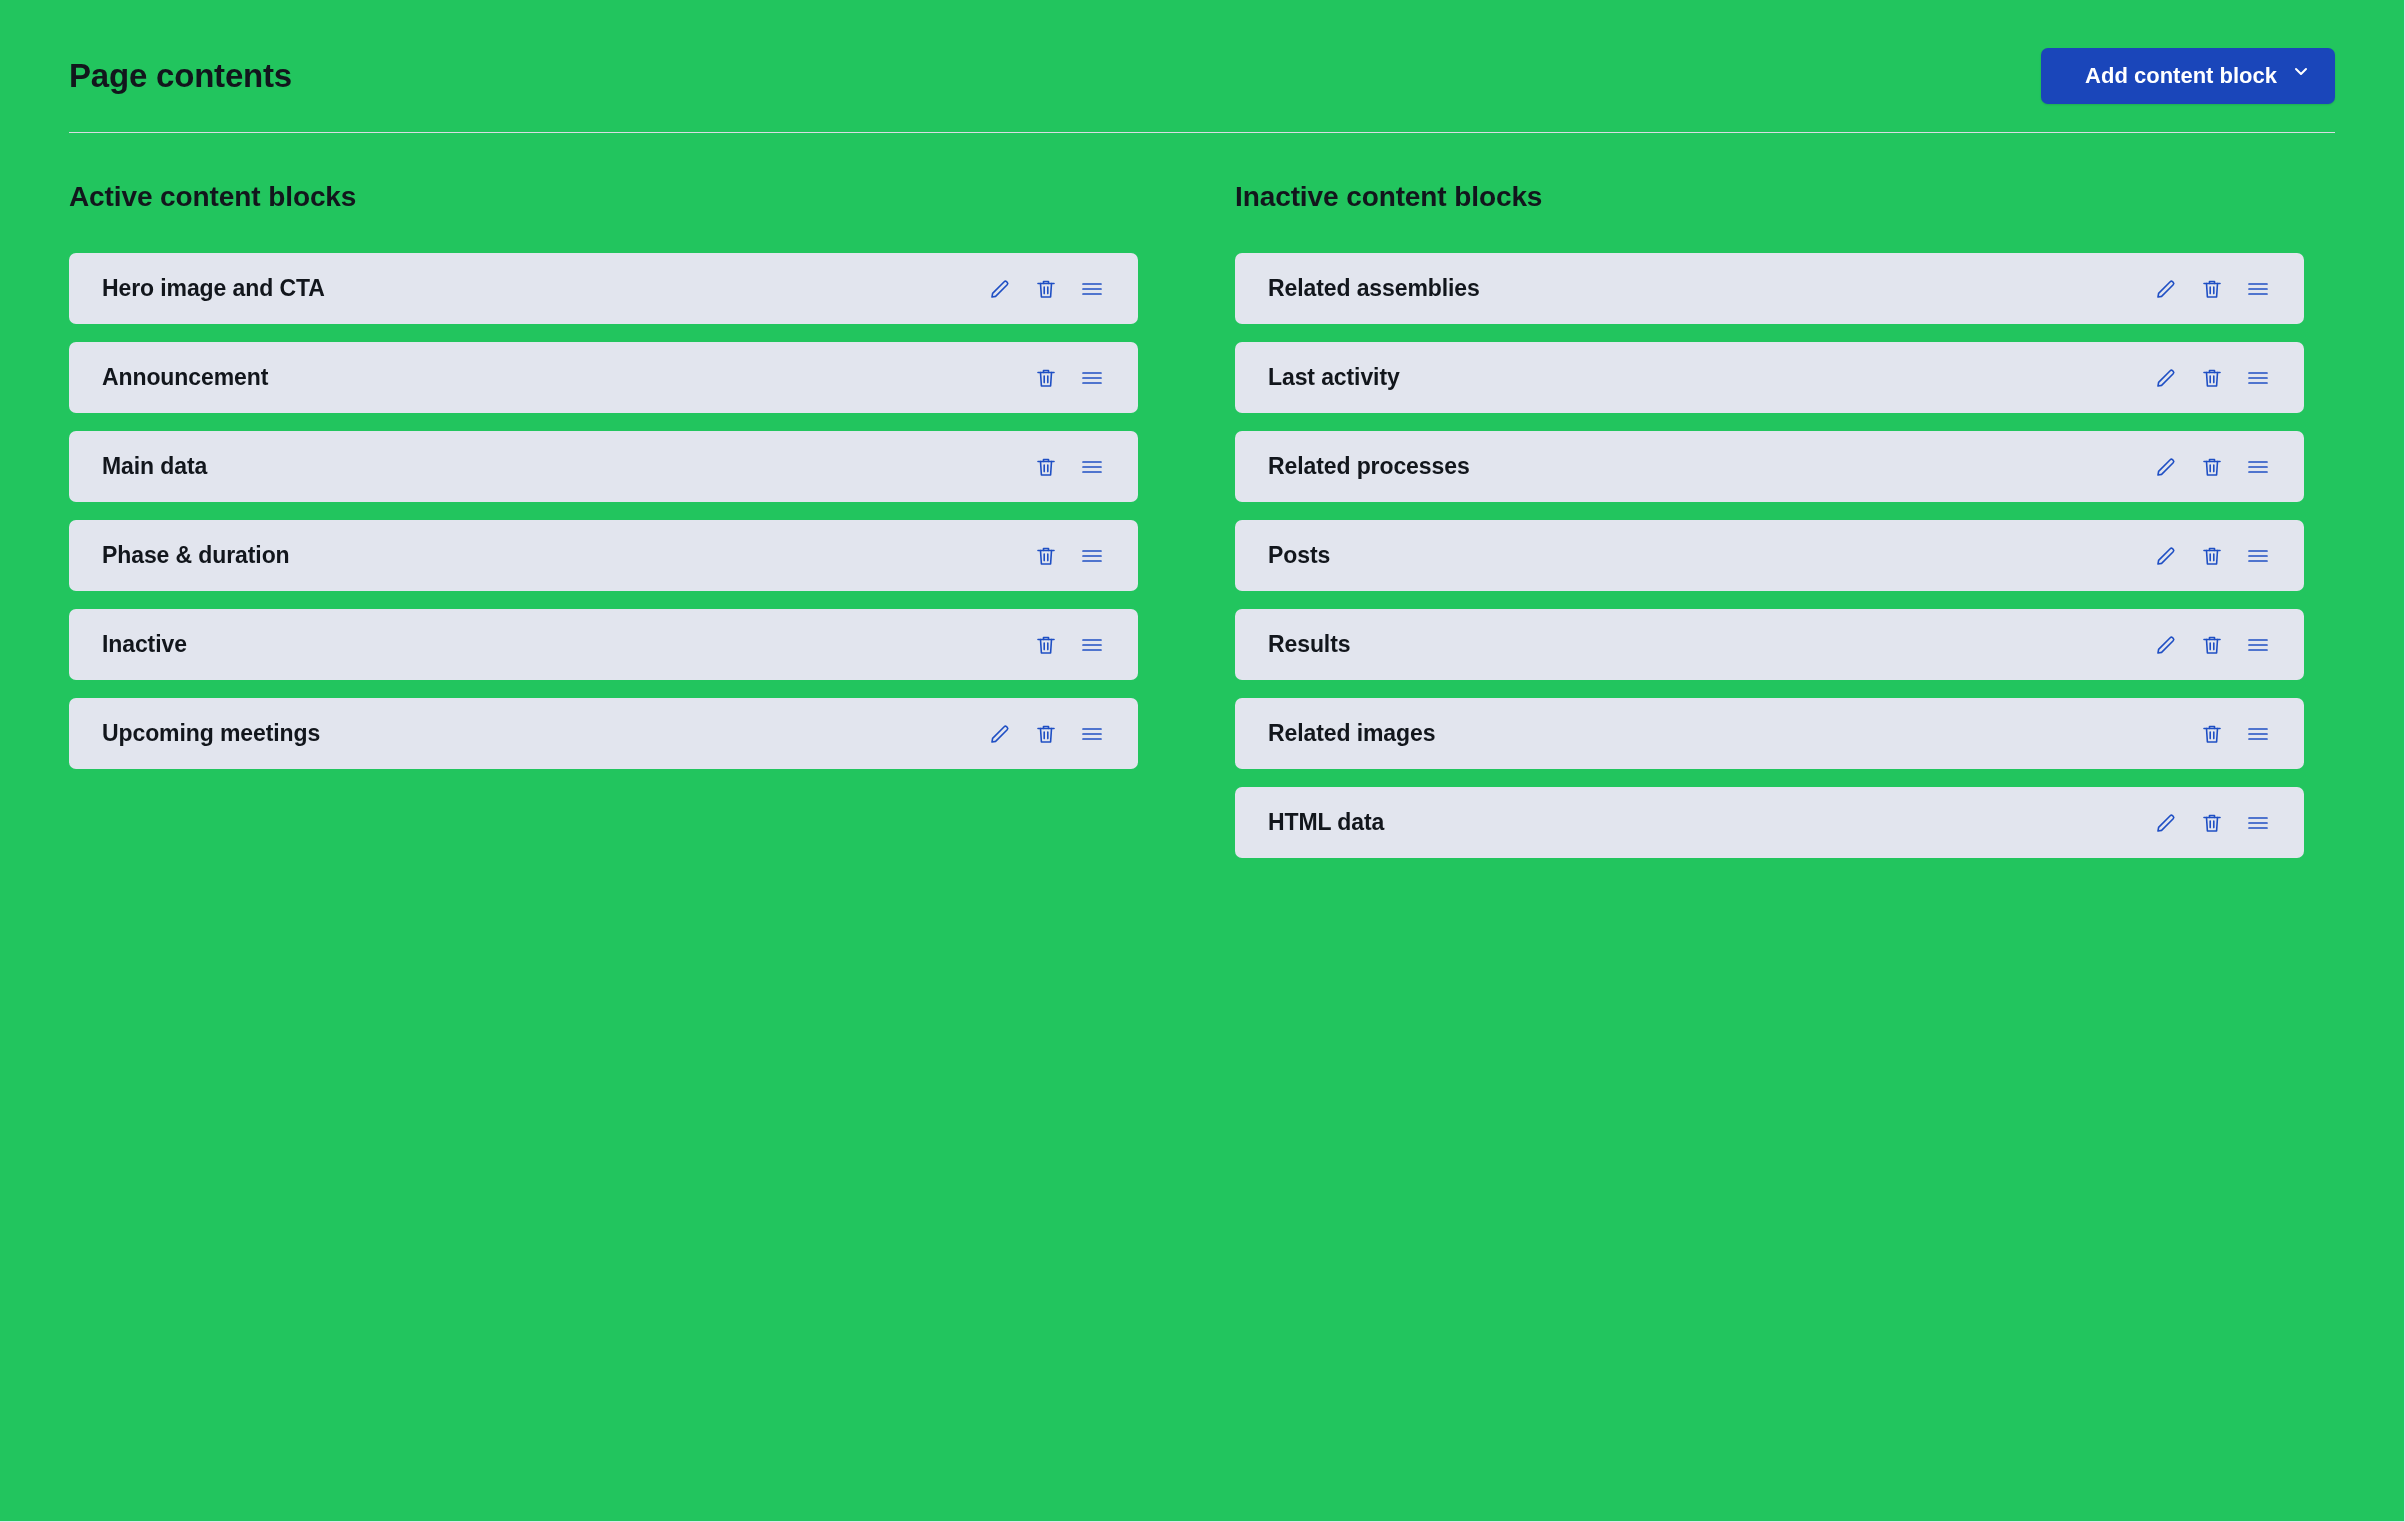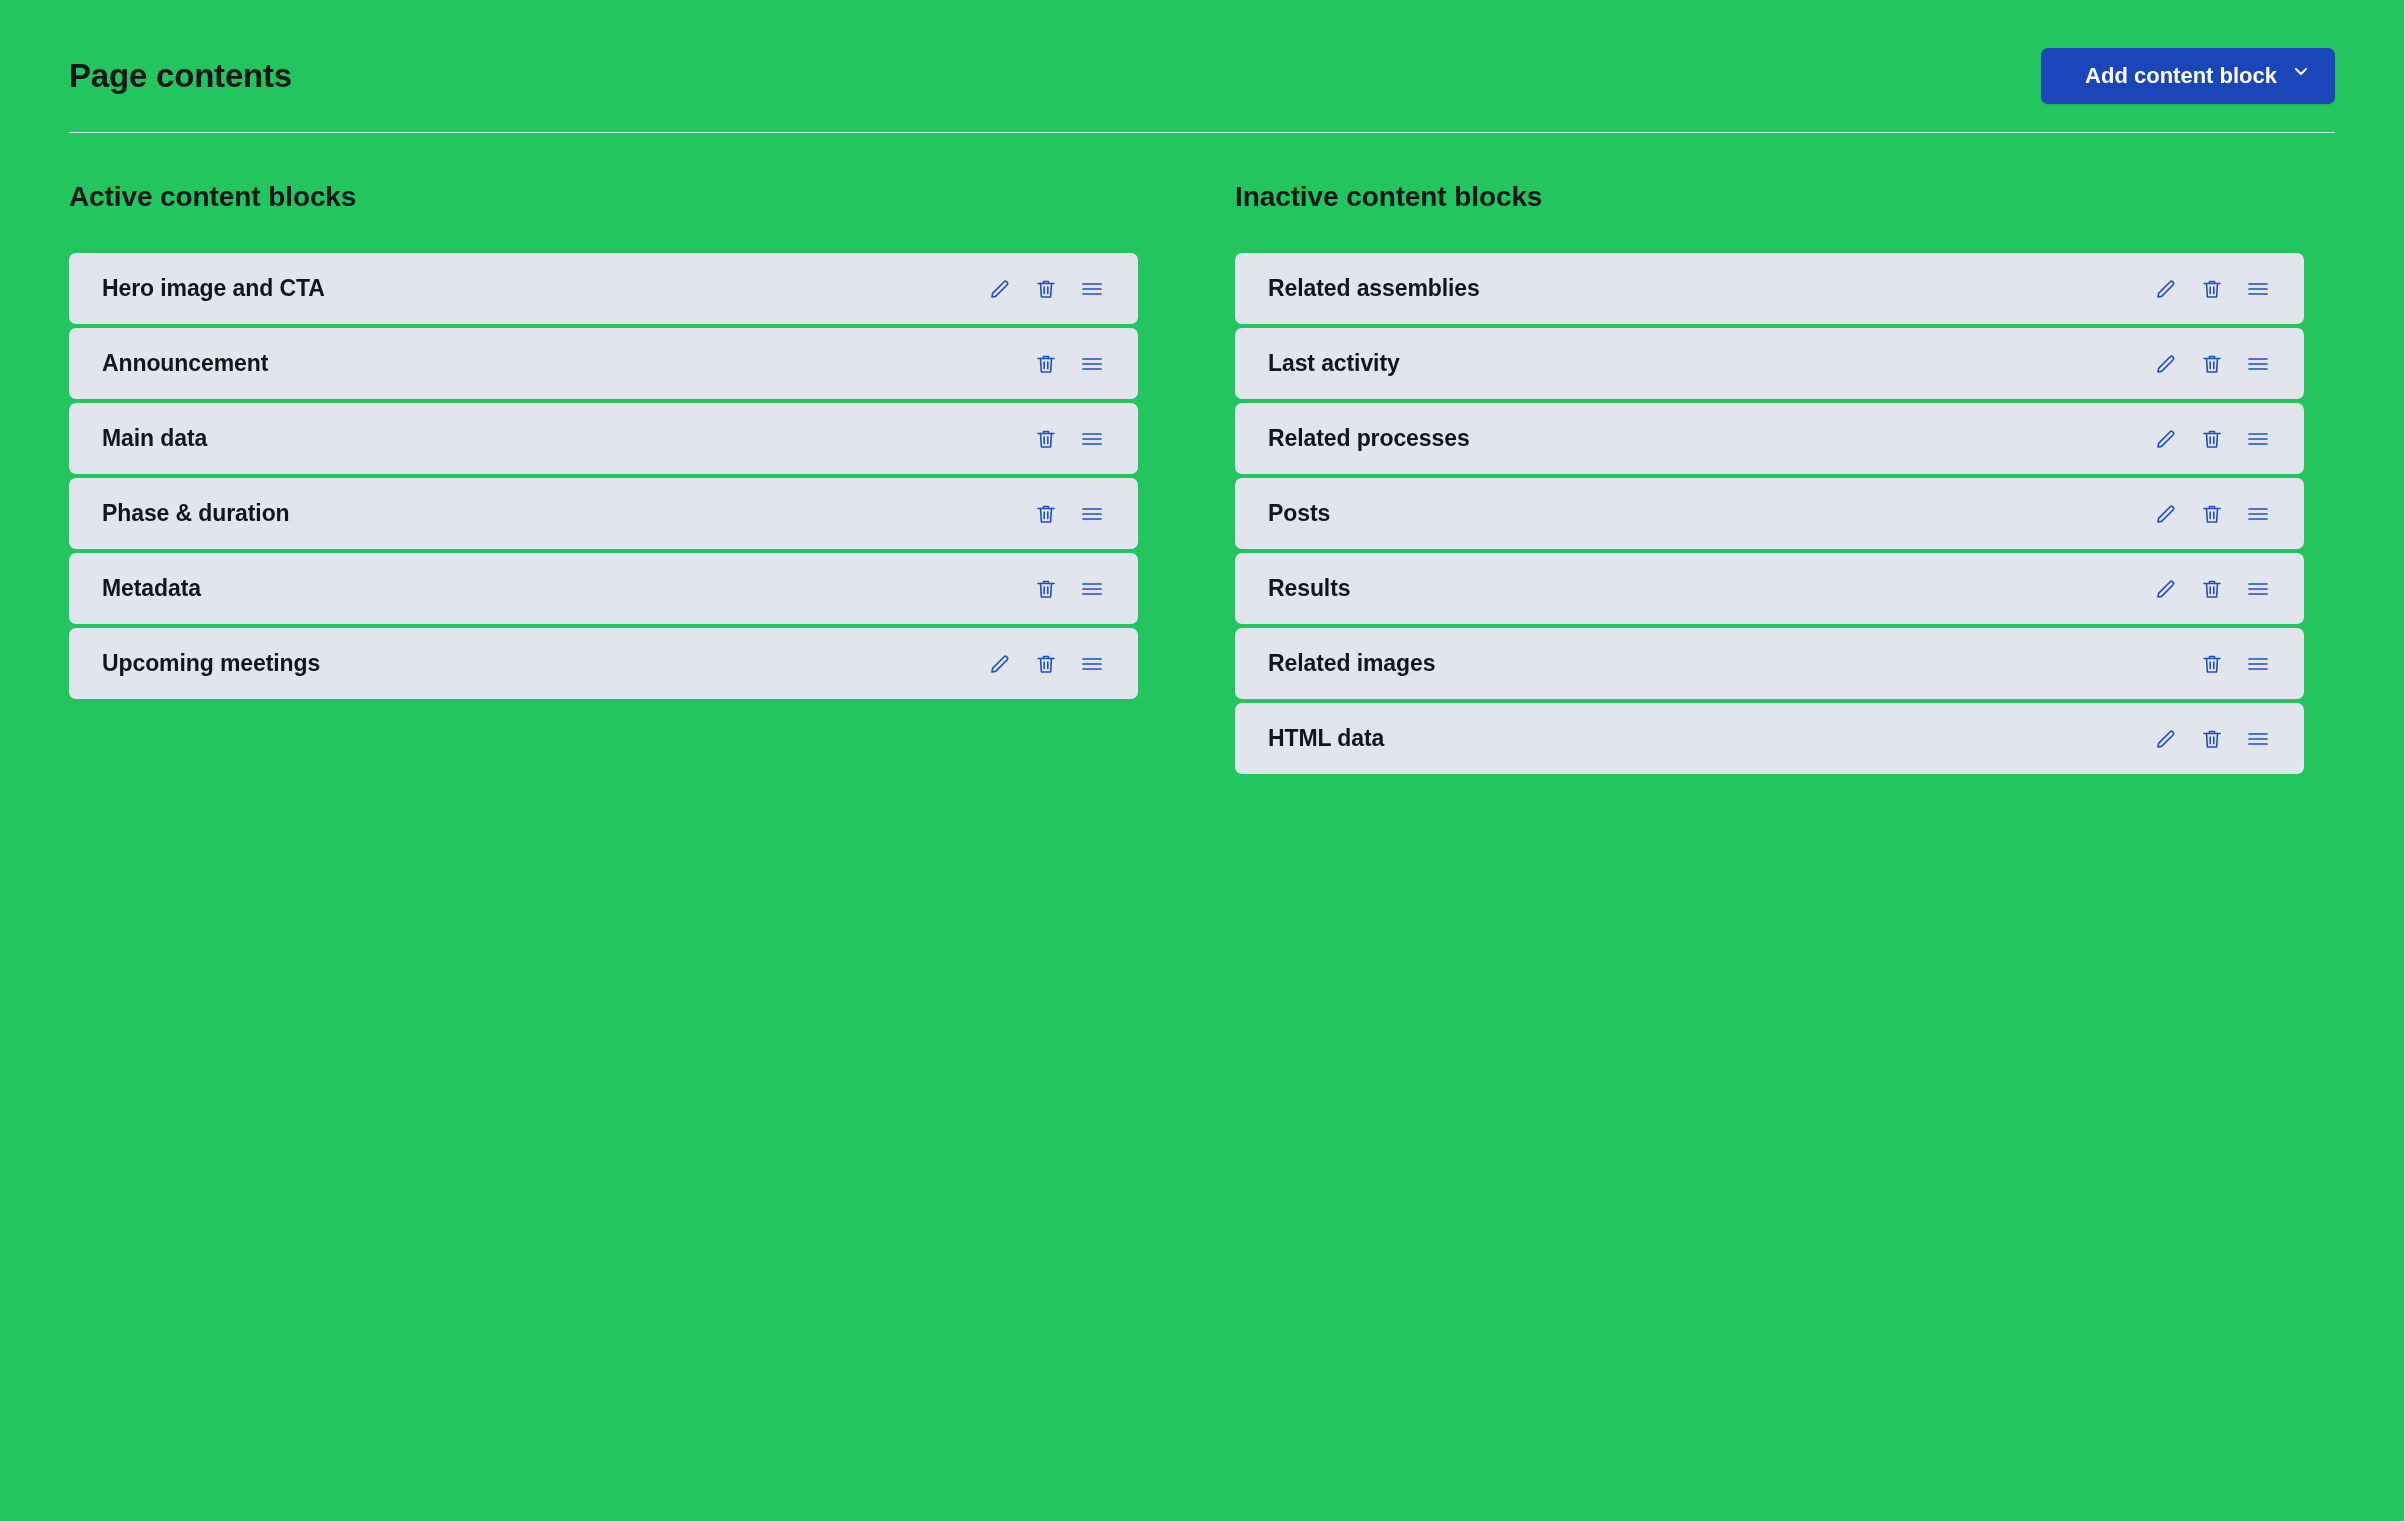--- a/index.html
+++ b/index.html
@@ -82,21 +82,21 @@
     font-size: 28px;
     font-weight: bold;
     color: #12161c;
     margin: 0 0 40px 0;
     letter-spacing: -0.1px;
   }
 
   .block-list {
     display: flex;
     flex-direction: column;
-    gap: 4px;
+    gap: 18px;
   }
   .block-row {
     background: #e2e5ee;
     border-radius: 7px;
     height: 71px;
     display: flex;
     align-items: center;
     justify-content: space-between;
     padding: 0 32px 0 33px;
   }
@@ -227,21 +227,21 @@
             </button>
             <button class="icon-btn drag-handle">
               <svg width="26" height="26" viewBox="0 0 26 26" fill="none" stroke="currentColor" stroke-width="1.7" stroke-linecap="round">
                   <path d="M4 8 H22 M4 13 H22 M4 18 H22"></path>
                 </svg>
             </button>
           </span>
         </div>
 
         <div class="block-row">
-          <span class="block-label">Metadata</span>
+          <span class="block-label">Inactive</span>
           <span class="block-actions">
             <button class="icon-btn">
               <svg width="24" height="24" viewBox="0 0 24 24" fill="none" stroke="currentColor" stroke-width="1.6" stroke-linecap="round" stroke-linejoin="round">
                   <path d="M4 6.5 H20"></path>
                   <path d="M9.5 6.5 V4.5 H14.5 V6.5"></path>
                   <path d="M6.5 6.5 L7.4 20 H16.6 L17.5 6.5"></path>
                   <path d="M10.2 10 V16.6 M13.8 10 V16.6"></path>
                 </svg>
             </button>
             <button class="icon-btn drag-handle">

